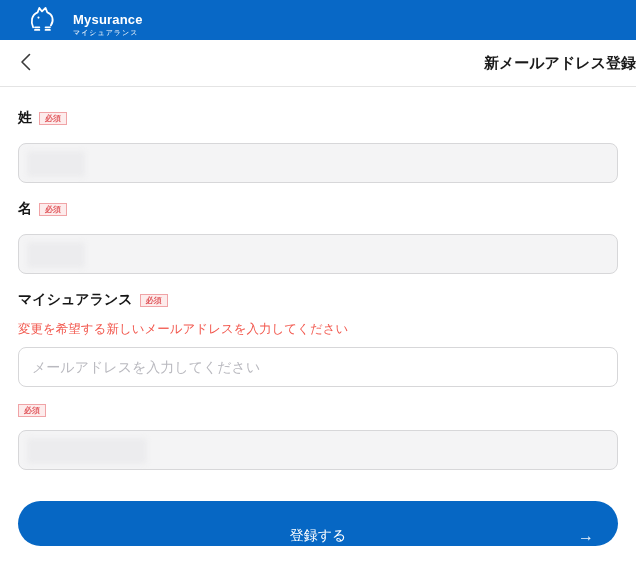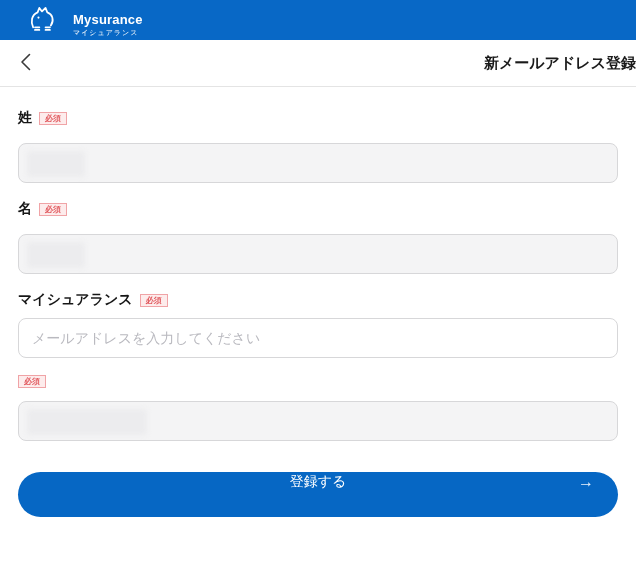--- a/index.html
+++ b/index.html
@@ -56,21 +56,21 @@
     font-size:14px;color:#333;outline:none;background:#fff;
     font-family:"Liberation Sans","DejaVu Sans",sans-serif;
   }
   .text-input::placeholder{color:#b9b9bf;}
   .helper-error{margin-top:12px;font-size:12.5px;color:#f2574d;}
   .input-box.phone{margin-top:13px;}
   
   .submit-btn{
     margin-top:31px;width:100%;height:45px;border:none;border-radius:23px;
     background:#0667c4;color:#ffffff;font-size:14px;cursor:pointer;
-    display:flex;align-items:flex-start;justify-content:center;position:relative;
+    display:flex;align-items:flex-end;justify-content:center;position:relative;
     font-family:"Liberation Sans","DejaVu Sans",sans-serif;
   }
   .submit-arrow{position:absolute;right:24px;font-size:16px;color:#eaf2fb;}
 </style>
 </head>
 <body>
 
 <div class="topbar">
   <div class="logo">
     <span>
@@ -113,20 +113,21 @@
     <span class="req-badge">必須</span>
   </div>
   <div class="input-box disabled">
     <div class="redact short"></div>
   </div>
 
   <div class="field-label mt">
     <span>マイシュアランス</span>
     <span class="req-badge">必須</span>
   </div>
+  <div class="helper-error">変更を希望する新しいメールアドレスを入力してください</div>
   <input class="text-input" type="text" placeholder="メールアドレスを入力してください" style="">
 
   <div class="field-label mt">
     <span class="req-badge">必須</span>
   </div>
   <div class="input-box disabled phone">
     <div class="redact long"></div>
   </div>
 
   <button class="submit-btn">

